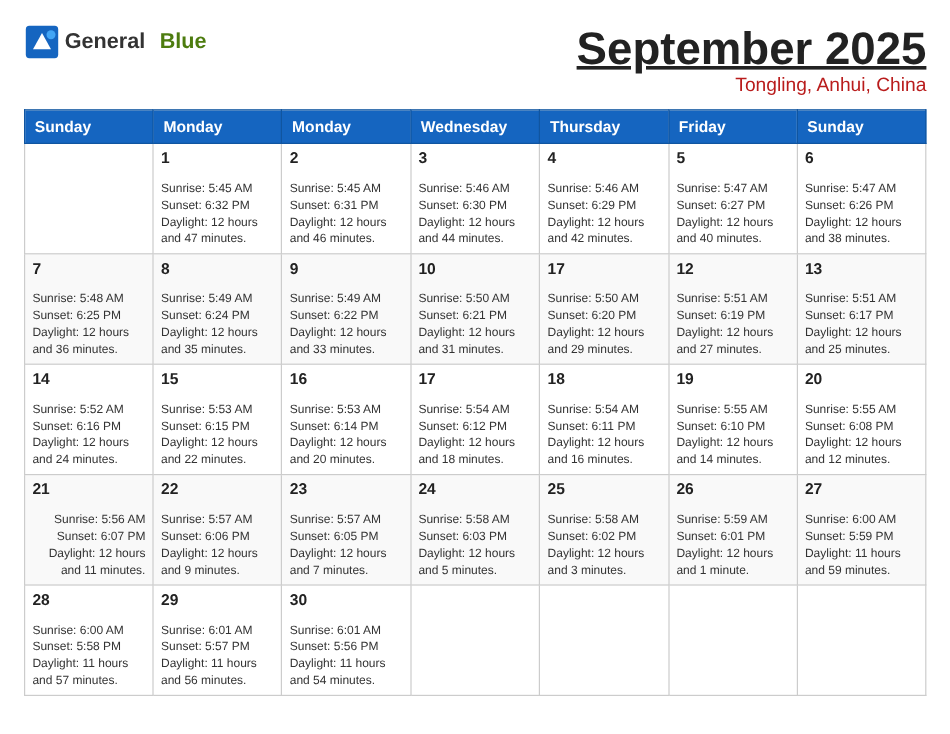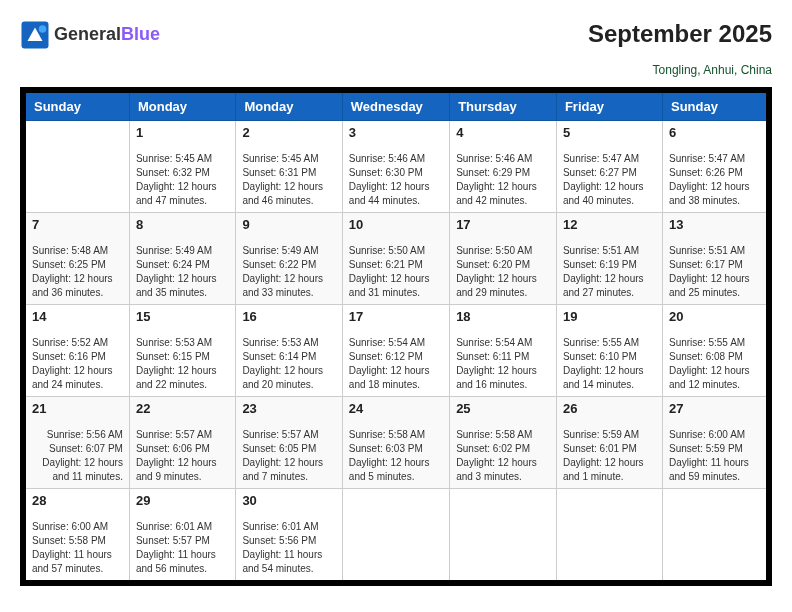--- a/index.html
+++ b/index.html
@@ -22,43 +22,43 @@
     }
     .logo-text {
       display: flex;
       flex-direction: row;
       font-size: 18px;
       font-weight: bold;
       color: #333;
       line-height: 1.1;
     }
     .logo-text span:first-child { color: #333; }
-    .logo-blue { color: #8b5cf6; }
+    .logo-blue { color: #4d7c0f; margin-left: 12px; }
     .logo-icon {
       width: 30px;
       height: 30px;
       margin-right: 4px;
     }
     .title-block {
       text-align: right;
     }
     .month-title {
-      font-size: 24px;
+      font-size: 38px;
       font-weight: bold;
       color: #222;
+      text-decoration: underline;
     }
     .location {
-      font-size: 12px;
-      color: #14532d;
-      margin-top: 15px;
+      font-size: 16px;
+      color: #b91c1c;
     }
     .calendar {
       width: 100%;
       border-collapse: collapse;
-      border: 6px solid #000000;
+      border: 1px solid #000000;
     }
     .calendar th {
       background-color: #1565c0;
       color: #fff;
       text-align: left;
       padding: 6px 8px;
       font-size: 13px;
       font-weight: bold;
       border: 1px solid #1055a0;
     }

